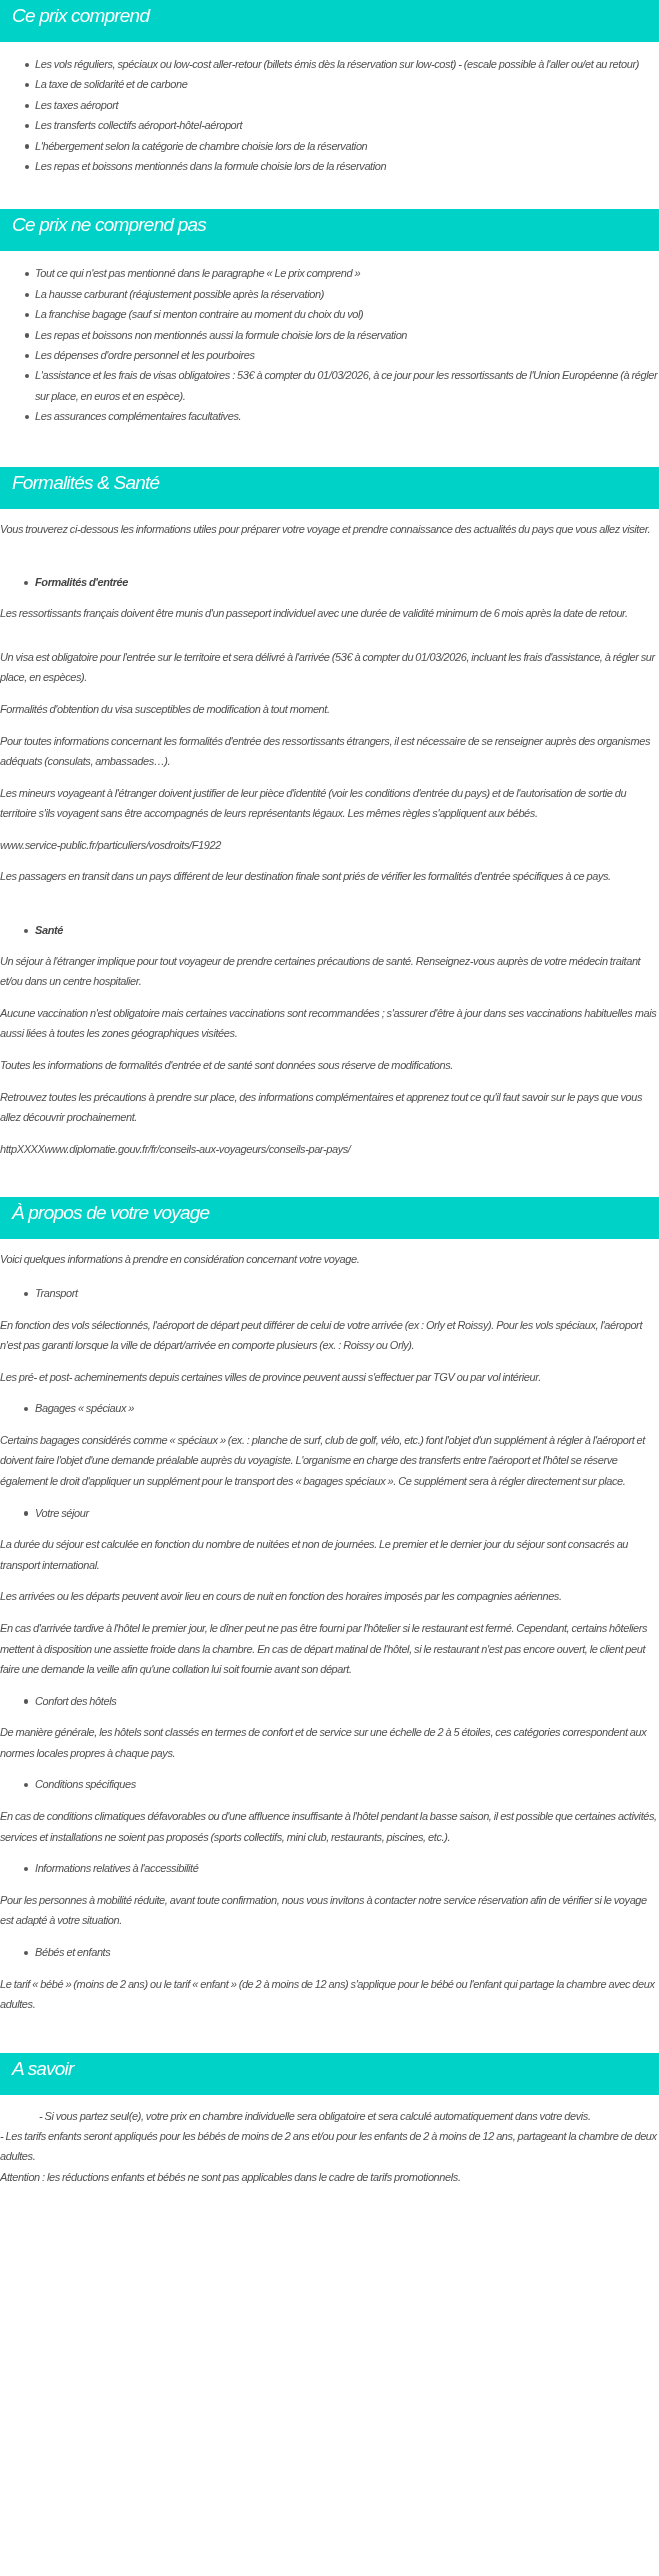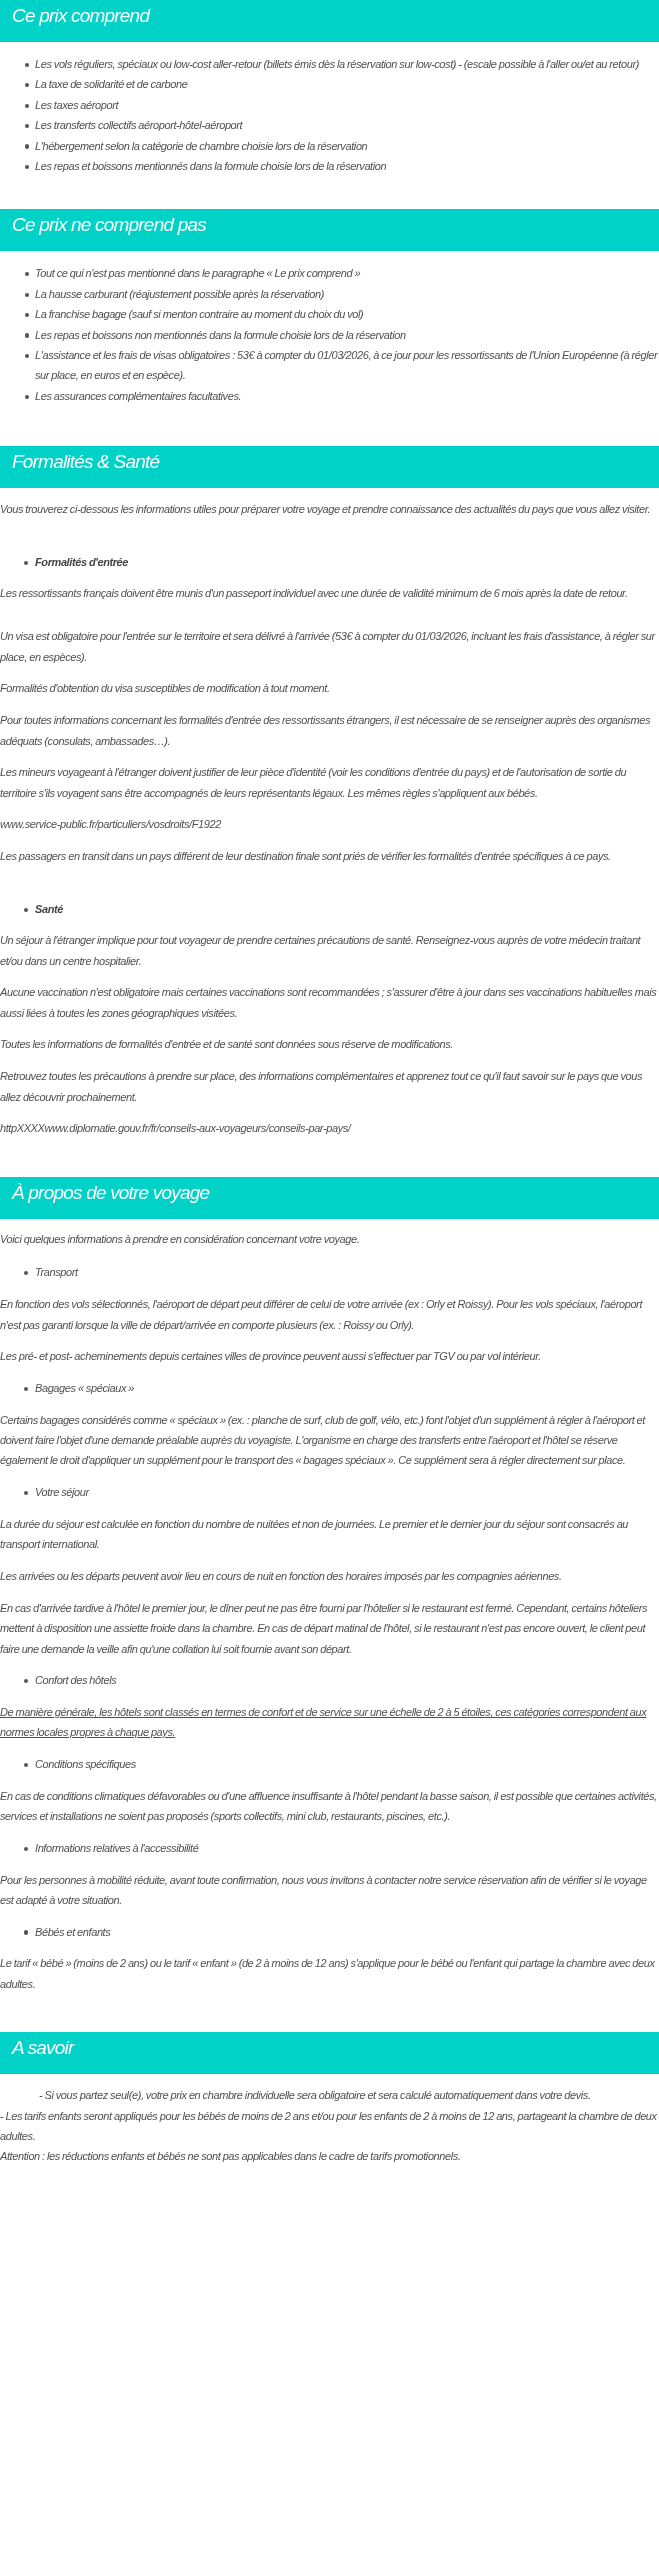--- a/index.html
+++ b/index.html
@@ -84,21 +84,22 @@
     <li>Les repas et boissons mentionnés dans la formule choisie lors de la réservation</li>
   </ul>
 </section>
 
 <section style="margin-top:33px;">
   <h2 class="section-header">Ce prix ne comprend pas</h2>
   <ul class="bullets" style="margin-top:12px;">
     <li>Tout ce qui n'est pas mentionné dans le paragraphe « Le prix comprend »</li>
     <li>La hausse carburant (réajustement possible après la réservation)</li>
     <li>La franchise bagage (sauf si menton contraire au moment du choix du vol)</li>
-    <li>Les repas et boissons non mentionnés dans la formule choisie lors de la réservation</li>
+    <li>Les repas et boissons non mentionnés aussi la formule choisie lors de la réservation</li>
+    <li>Les dépenses d'ordre personnel et les pourboires</li>
     <li>L'assistance et les frais de visas obligatoires : 53€ à compter du 01/03/2026, à ce jour pour les ressortissants de l'Union Européenne (à régler sur place, en euros et en espèce).</li>
     <li>Les assurances complémentaires facultatives.</li>
   </ul>
 </section>
 
 <section style="margin-top:40px;">
   <h2 class="section-header">Formalités &amp; Santé</h2>
   <p class="para" style="margin-top:10.4px;">Vous trouverez ci-dessous les informations utiles pour préparer votre voyage et prendre connaissance des actualités du pays que vous allez visiter.</p>
 
   <p class="subhead bold" style="margin-top:33px;">Formalités d'entrée</p>
@@ -128,21 +129,21 @@
 
   <p class="subhead" style="margin-top:11.3px;">Bagages « spéciaux »</p>
   <p class="para" style="margin-top:11.3px;">Certains bagages considérés comme « spéciaux » (ex. : planche de surf, club de golf, vélo, etc.) font l'objet d'un supplément à régler à l'aéroport et doivent faire l'objet d'une demande préalable auprès du voyagiste. L'organisme en charge des transferts entre l'aéroport et l'hôtel se réserve également le droit d'appliquer un supplément pour le transport des « bagages spéciaux ». Ce supplément sera à régler directement sur place.</p>
 
   <p class="subhead" style="margin-top:11.3px;">Votre séjour</p>
   <p class="para" style="margin-top:11.3px;">La durée du séjour est calculée en fonction du nombre de nuitées et non de journées. Le premier et le dernier jour du séjour sont consacrés au transport international.</p>
   <p class="para" style="margin-top:11.3px;">Les arrivées ou les départs peuvent avoir lieu en cours de nuit en fonction des horaires imposés par les compagnies aériennes.</p>
   <p class="para" style="margin-top:11.3px;">En cas d'arrivée tardive à l'hôtel le premier jour, le dîner peut ne pas être fourni par l'hôtelier si le restaurant est fermé. Cependant, certains hôteliers mettent à disposition une assiette froide dans la chambre. En cas de départ matinal de l'hôtel, si le restaurant n'est pas encore ouvert, le client peut faire une demande la veille afin qu'une collation lui soit fournie avant son départ.</p>
 
   <p class="subhead" style="margin-top:11.3px;">Confort des hôtels</p>
-  <p class="para" style="margin-top:11.3px;text-decoration:underline;">De manière générale, les hôtels sont classés en termes de confort et de service sur une échelle de 2 à 5 étoiles, ces catégories correspondent aux normes locales propres à chaque pays.</p>
+  <p class="para" style="margin-top:11.3px;">De manière générale, les hôtels sont classés en termes de confort et de service sur une échelle de 2 à 5 étoiles, ces catégories correspondent aux normes locales propres à chaque pays.</p>
 
   <p class="subhead" style="margin-top:11.3px;">Conditions spécifiques</p>
   <p class="para" style="margin-top:11.3px;">En cas de conditions climatiques défavorables ou d'une affluence insuffisante à l'hôtel pendant la basse saison, il est possible que certaines activités, services et installations ne soient pas proposés (sports collectifs, mini club, restaurants, piscines, etc.).</p>
 
   <p class="subhead" style="margin-top:11.3px;">Informations relatives à l'accessibilité</p>
   <p class="para" style="margin-top:11.3px;">Pour les personnes à mobilité réduite, avant toute confirmation, nous vous invitons à contacter notre service réservation afin de vérifier si le voyage est adapté à votre situation.</p>
 
   <p class="subhead" style="margin-top:11.3px;">Bébés et enfants</p>
   <p class="para" style="margin-top:11.3px;">Le tarif « bébé » (moins de 2 ans) ou le tarif « enfant » (de 2 à moins de 12 ans) s'applique pour le bébé ou l'enfant qui partage la chambre avec deux adultes.</p>
 </section>

